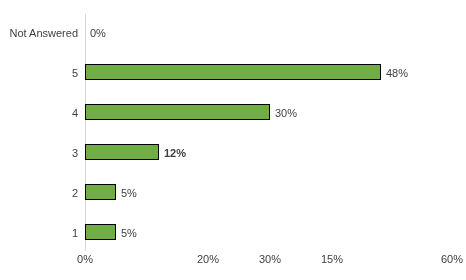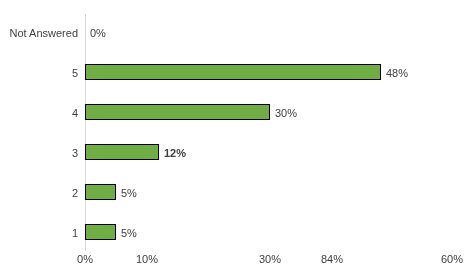--- a/index.html
+++ b/index.html
@@ -152,19 +152,19 @@
   <div class="cat-row" style="top:213px;">
     <div class="cat-label">1</div>
     <div class="bar-track">
       <div class="bar" style="width:31px;"></div>
       <div class="bar-value" style="left:36px;">5%</div>
     </div>
   </div>
 
   <div class="tick-labels">
     <div class="tick-label" style="left:85px;">0%</div>
-    <div class="tick-label" style="left:147px;">10%</div>
+    <div class="tick-label" style="left:208px;">20%</div>
     <div class="tick-label" style="left:270px;">30%</div>
-    <div class="tick-label" style="left:332px;">84%</div>
+    <div class="tick-label" style="left:332px;">15%</div>
     <div class="tick-label" style="left:452px;">60%</div>
   </div>
 
 </div>
 
 </body></html>

